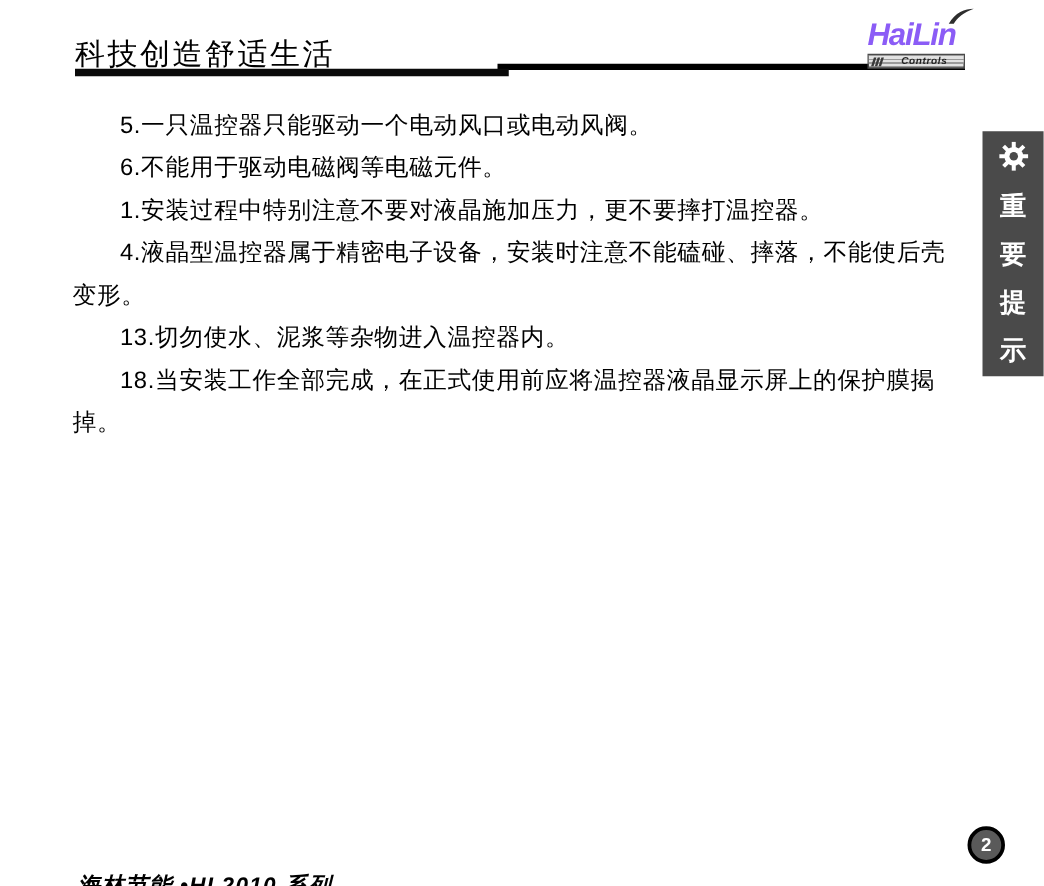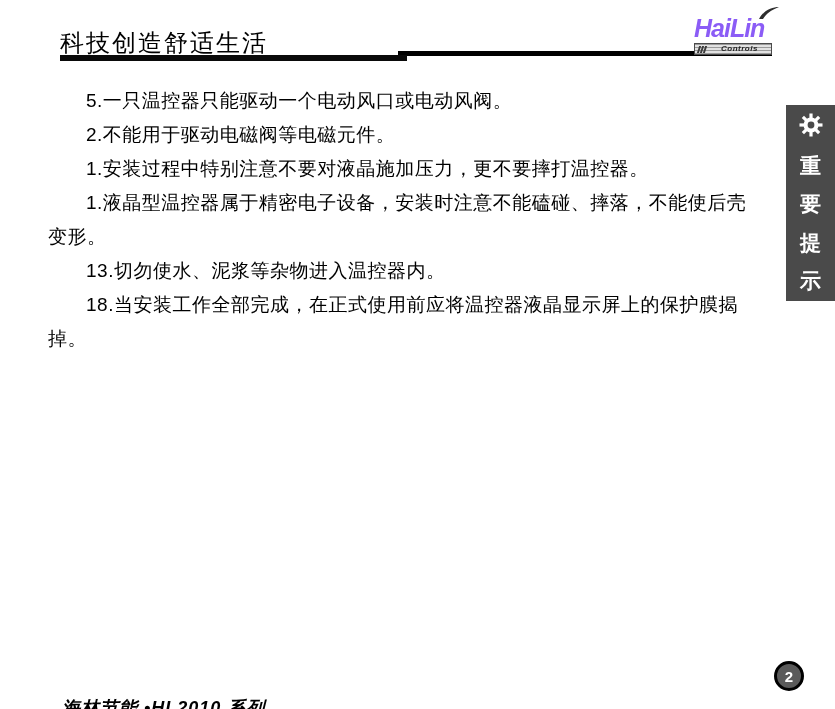--- a/index.html
+++ b/index.html
@@ -35,21 +35,21 @@
   }
   .logo-sub .bars { display: flex; gap: 1px; }
   .logo-sub .bars i { display: block; width: 2px; height: 7px; background: #3a3a3a; transform: skewX(-18deg); }
   .controls-text {
     font-size: 8px; font-weight: bold; font-style: italic;
     color: #1f1f1f; letter-spacing: 0.5px; line-height: 1;
   }
 
   
   .body-text {
-    position: absolute; left: 48px; top: 84px; width: 706px;
+    position: absolute; left: 58px; top: 84px; width: 706px;
     font-size: 19px; line-height: 34px; letter-spacing: 0.5px; color: #000;
   }
   .body-text p { text-indent: 2em; margin: 0; }
 
   
   .side-tab {
     position: absolute; left: 786px; top: 105px; width: 49px; height: 196px;
     background: #4a4a4a;
     display: flex; flex-direction: column; align-items: center;
     justify-content: space-between; padding: 8px 0 10px;
@@ -90,23 +90,23 @@
           <i></i>
           <i></i>
           <i></i>
         </span>
       <span class="controls-text">Controls</span>
     </div>
   </div>
 
   <div class="body-text">
     <p>5.一只温控器只能驱动一个电动风口或电动风阀。</p>
-    <p>2.不能用于驱动电磁阀等电磁元件。</p>
+    <p>6.不能用于驱动电磁阀等电磁元件。</p>
     <p>1.安装过程中特别注意不要对液晶施加压力，更不要摔打温控器。</p>
-    <p>1.液晶型温控器属于精密电子设备，安装时注意不能磕碰、摔落，不能使后壳变形。</p>
+    <p>4.液晶型温控器属于精密电子设备，安装时注意不能磕碰、摔落，不能使后壳变形。</p>
     <p>13.切勿使水、泥浆等杂物进入温控器内。</p>
     <p>18.当安装工作全部完成，在正式使用前应将温控器液晶显示屏上的保护膜揭掉。</p>
   </div>
 
   <div class="side-tab">
     <svg width="24" height="24" viewBox="0 0 24 24">
       <g fill="#ffffff">
         <circle cx="12" cy="12" r="7.5"></circle>
         <rect x="10.4" y="0.5" width="3.2" height="6"></rect>
         <rect x="10.4" y="0.5" width="3.2" height="6" transform="rotate(45 12 12)"></rect>

